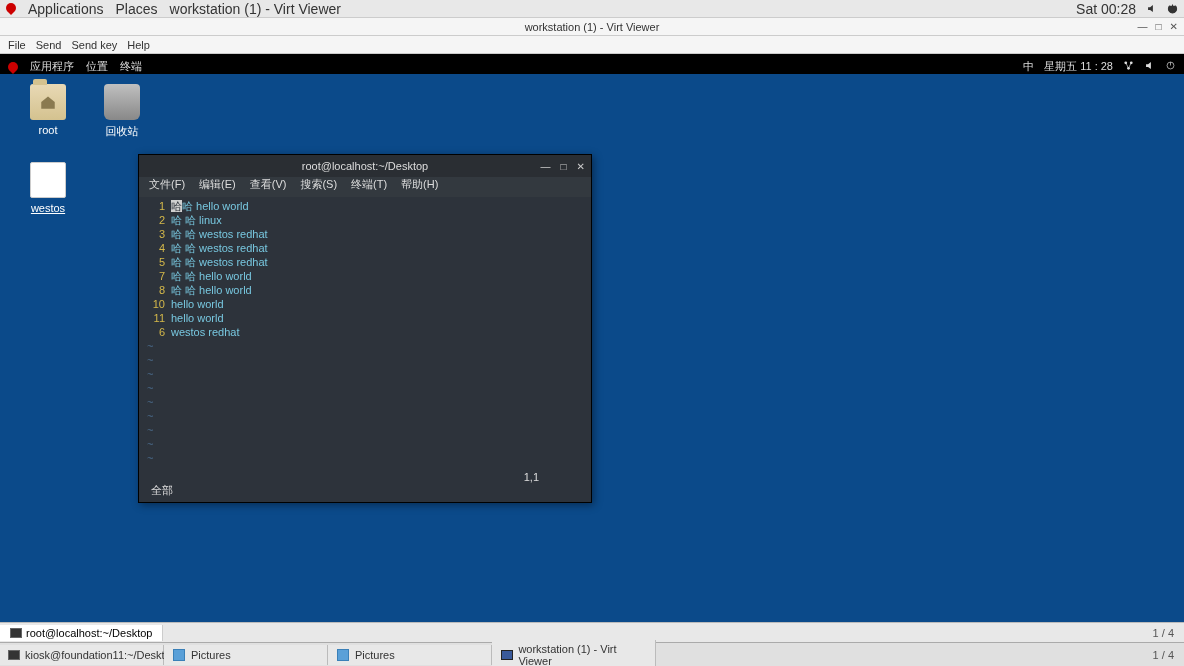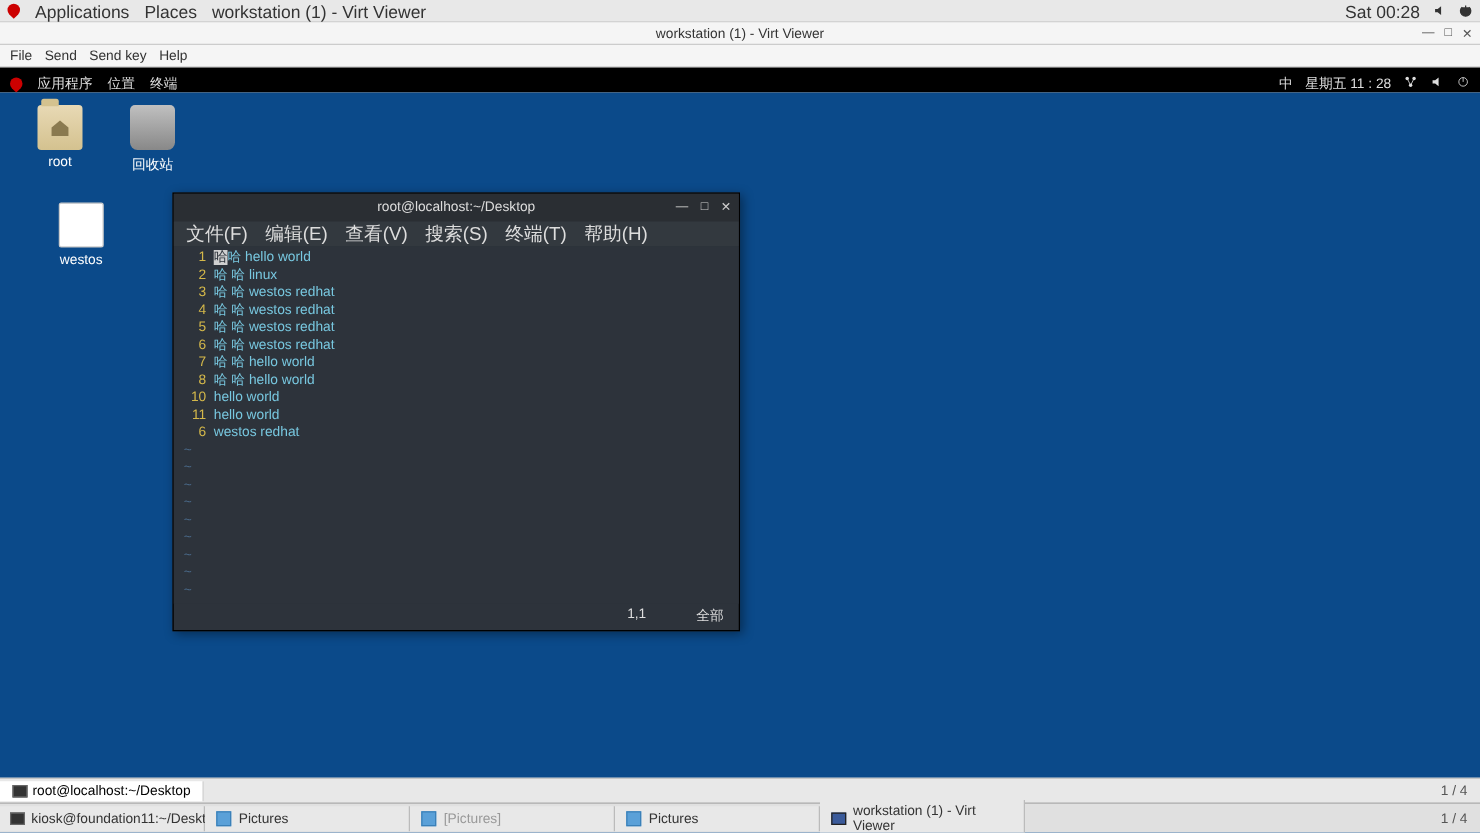--- a/index.html
+++ b/index.html
@@ -36,26 +36,26 @@
 .folder{background:linear-gradient(#e8d9b5,#d4c28f);border-radius:3px;position:relative;}
 .folder:before{content:"";position:absolute;top:-5px;left:3px;width:14px;height:6px;background:#d4c28f;border-radius:2px 2px 0 0;}
 .folder svg{width:18px;height:18px;fill:#8a7a50;}
 .trash{background:linear-gradient(#c0c0c0,#888);border-radius:4px 4px 6px 6px;}
 .file{background:#fff;border-radius:2px;border:1px solid #ccc;}
 
 
 .term{position:absolute;left:138px;top:80px;width:454px;background:#2d333b;border:1px solid #000;box-shadow:2px 2px 8px rgba(0,0,0,.4);}
 .term-title{height:22px;background:#2a2e33;color:#ddd;font-size:11px;display:flex;align-items:center;justify-content:center;position:relative;}
 .term-title .ctrls{position:absolute;right:6px;display:flex;gap:10px;color:#ccc;font-size:10px;}
-.term-menu{height:20px;background:#33393f;display:flex;align-items:flex-end;gap:14px;padding-left:10px;color:#ddd;font-size:15px;}
+.term-menu{height:20px;background:#33393f;display:flex;align-items:flex-start;gap:14px;padding-left:10px;color:#ddd;font-size:11px;}
 .term-body{background:#2d333b;font-family:monospace;font-size:11px;color:#78c8e0;padding:2px 24px 4px 8px;line-height:14px;min-height:256px;}
 .ln{color:#d4b84a;display:inline-block;width:18px;text-align:right;margin-right:6px;}
 .cursor{background:#d0d0d0;color:#2d333b;}
 .tilde{color:#4a6a8a;}
-.term-status{display:flex;color:#ddd;font-family:monospace;font-size:11px;padding:2px 12px 4px;}
+.term-status{display:flex;color:#ddd;font-family:monospace;font-size:11px;padding:2px 12px 4px;flex-direction:column;}
 .term-status .pos{margin-left:auto;margin-right:40px;}
 
 
 .inner-task{height:20px;background:#e8e8e8;display:flex;align-items:center;font-size:11px;border-top:1px solid #bbb;}
 .inner-task .tab{padding:2px 10px;border-right:1px solid #ccc;background:#f0f0f0;display:flex;align-items:center;gap:4px;}
 .inner-task .tab.active{background:#fff;}
 .inner-task .ws{margin-left:auto;padding-right:10px;color:#555;}
 
 
 .outer-task{height:24px;background:#e0e0e0;display:flex;align-items:center;font-size:11px;border-top:1px solid #aaa;}
@@ -136,21 +136,21 @@
         <svg viewBox="0 0 16 16">
           <path d="M2 8l6-5 6 5v6H2z"></path>
         </svg>
       </div>
     <span>root</span>
   </div>
   <div class="dicon" style="left:92px;top:10px;">
     <div class="glyph trash"></div>
     <span>回收站</span>
   </div>
-  <div class="dicon" style="left:35px;top:88px;">
+  <div class="dicon" style="left:18px;top:88px;text-decoration:underline;">
     <div class="glyph file"></div>
     <span>westos</span>
   </div>
 
   <div class="term">
     <div class="term-title">
       <span>root@localhost:~/Desktop</span>
       <div class="ctrls">
         <span>—</span>
         <span>□</span>
@@ -164,21 +164,20 @@
       <span>搜索(S)</span>
       <span>终端(T)</span>
       <span>帮助(H)</span>
     </div>
     <div class="term-body" id="term-body">
         <div><span class="ln">1</span><span class="cursor">哈</span>哈 hello world</div>
         <div><span class="ln">2</span>哈 哈 linux</div>
         <div><span class="ln">3</span>哈 哈 westos redhat</div>
         <div><span class="ln">4</span>哈 哈 westos redhat</div>
         <div><span class="ln">5</span>哈 哈 westos redhat</div>
-        <div><span class="ln">6</span>哈 哈 westos redhat</div>
         <div><span class="ln">7</span>哈 哈 hello world</div>
         <div><span class="ln">8</span>哈 哈 hello world</div>
         <div><span class="ln">10</span>hello world</div>
         <div><span class="ln">11</span>hello world</div>
         <div><span class="ln">6</span>westos redhat</div>
         <div class="tilde">~</div>
         <div class="tilde">~</div>
         <div class="tilde">~</div>
         <div class="tilde">~</div>
         <div class="tilde">~</div>
@@ -208,32 +207,26 @@
         <span class="tiny-term"></span>
       </span>
       <span>kiosk@foundation11:~/Desktop</span>
     </div>
     <div class="tab">
       <span class="ticon">
         <span class="tiny-img"></span>
       </span>
       <span>Pictures</span>
     </div>
-    <div class="tab dim">
+    <div class="tab">
       <span class="ticon">
         <span class="tiny-img"></span>
       </span>
-      <span>[Pictures]</span>
+      <span>Pictures</span>
     </div>
     <div class="tab">
       <span class="ticon">
-        <span class="tiny-img"></span>
-      </span>
-      <span>Pictures</span>
-    </div>
-    <div class="tab">
-      <span class="ticon">
         <span class="tiny-virt"></span>
       </span>
       <span>workstation (1) - Virt Viewer</span>
     </div>
     <span class="ws">1 / 4</span>
 </div>
 
 </body></html>

